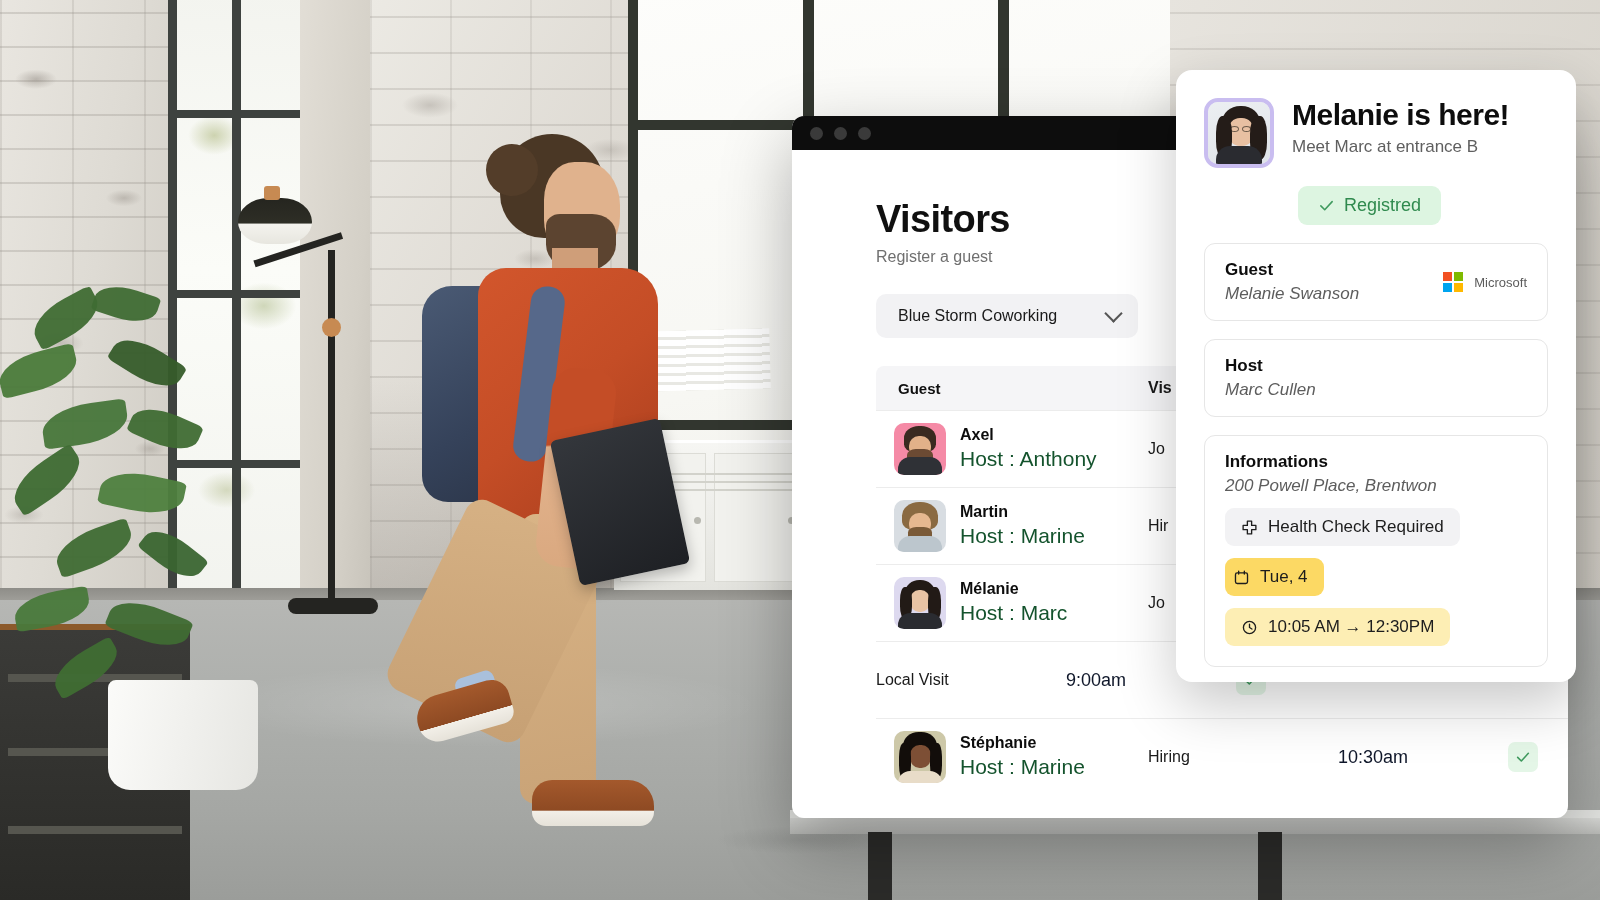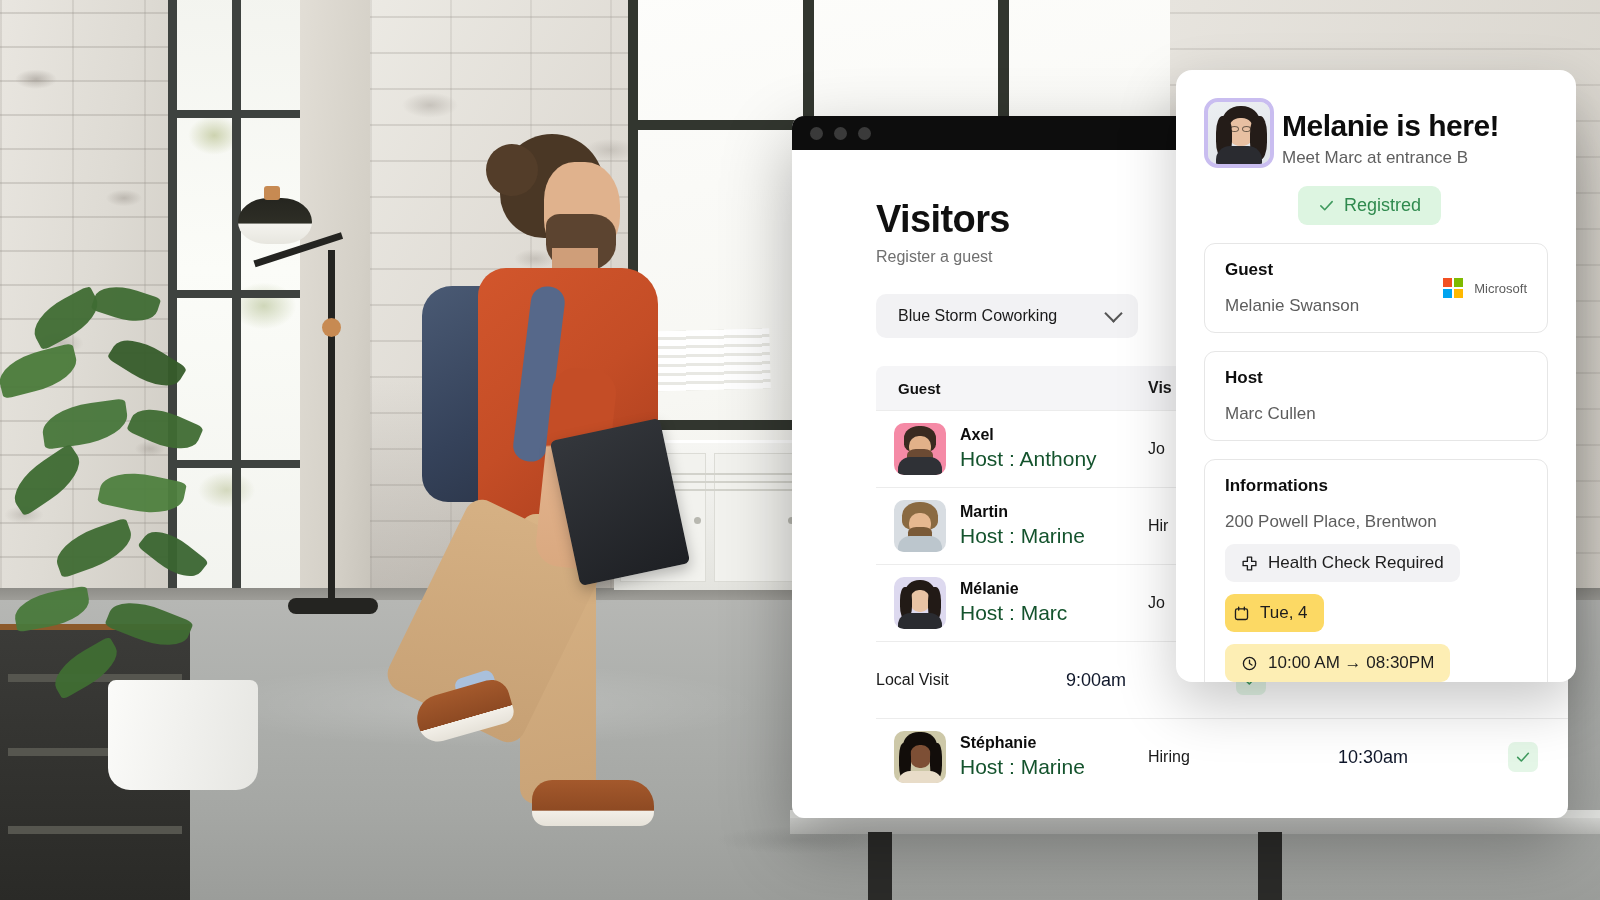--- a/index.html
+++ b/index.html
@@ -249,38 +249,38 @@
 
   .check-pill{ width:30px; height:30px; border-radius:7px; background:#e4f6e7; display:flex; align-items:center; justify-content:center; }
 
   
   #card{
     position:absolute; left:1176px; top:70px; width:400px; height:612px;
     background:#fff; border-radius:16px;
     box-shadow:0 22px 58px rgba(0,0,0,.22);
     padding:28px 0 0 0; overflow:hidden;
   }
-  .card-head{ display:flex; gap:8px; padding:0 28px; align-items:flex-end; }
+  .card-head{ display:flex; gap:18px; padding:0 28px; align-items:flex-start; }
   .card-avatar{
     width:70px; height:70px; border-radius:14px; flex:none; position:relative; overflow:hidden;
     border:4px solid #c9bdf0; background:#eceaf6;
   }
   .card-h1{ font-size:30px; font-weight:700; color:#0d0d0d; letter-spacing:-.5px; line-height:1.12; }
   .card-h2{ font-size:17px; color:#5f5f5f; margin-top:5px; }
 
   .badge-reg{
     margin:18px 0 0 122px; display:inline-flex; align-items:center; gap:9px;
     background:#ddf5e1; color:#2f8a4e; font-size:18px; padding:9px 20px; border-radius:9px;
   }
 
   .panel{
     margin:18px 28px 0 28px; border:1px solid #e6e6e6; border-radius:11px; padding:16px 20px;
   }
   .p-label{ font-size:17px; font-weight:700; color:#0d0d0d; }
-  .p-value{ font-size:17px; color:#5d5d5d; margin-top:16px; }
+  .p-value{ font-size:17px; color:#5d5d5d; margin-top:4px;font-style:italic; }
   .p-row{ display:flex; align-items:center; justify-content:space-between; }
 
   .tag{
     display:inline-flex; align-items:center; gap:10px; border-radius:9px;
     font-size:17px; color:#1d1d1d; padding:9px 16px; margin-top:12px;
   }
   .tag-grey  { background:#f2f2f4;align-items:center; }
   .tag-amber { background:#fcd964;padding-left:8px; }
   .tag-amberL{ background:#fdeeb4; }
 
@@ -564,16 +564,16 @@
         <path d="M8 3v4M16 3v4" stroke="#1d1d1d" stroke-width="1.9" stroke-linecap="round"></path>
       </svg>
       <span>Tue, 4</span>
     </div><br>
 
     <div class="tag tag-amberL">
       <svg width="17" height="17" viewBox="0 0 24 24" fill="none">
         <circle cx="12" cy="12" r="8.6" stroke="#1d1d1d" stroke-width="1.9"></circle>
         <path d="M12 7.4V12l3.4 2.2" stroke="#1d1d1d" stroke-width="1.9" stroke-linecap="round"></path>
       </svg>
-      <span>10:00 AM  →  08:30PM</span>
+      <span>10:05 AM  →  12:30PM</span>
     </div>
   </div>
 </div>
 
 </body></html>

